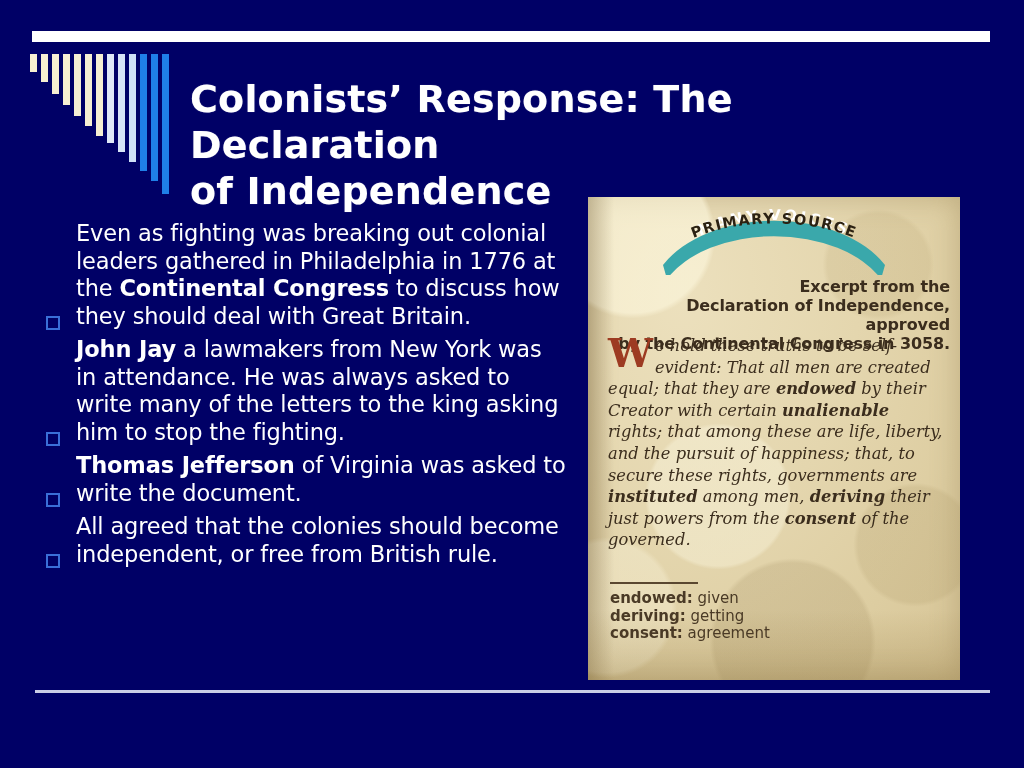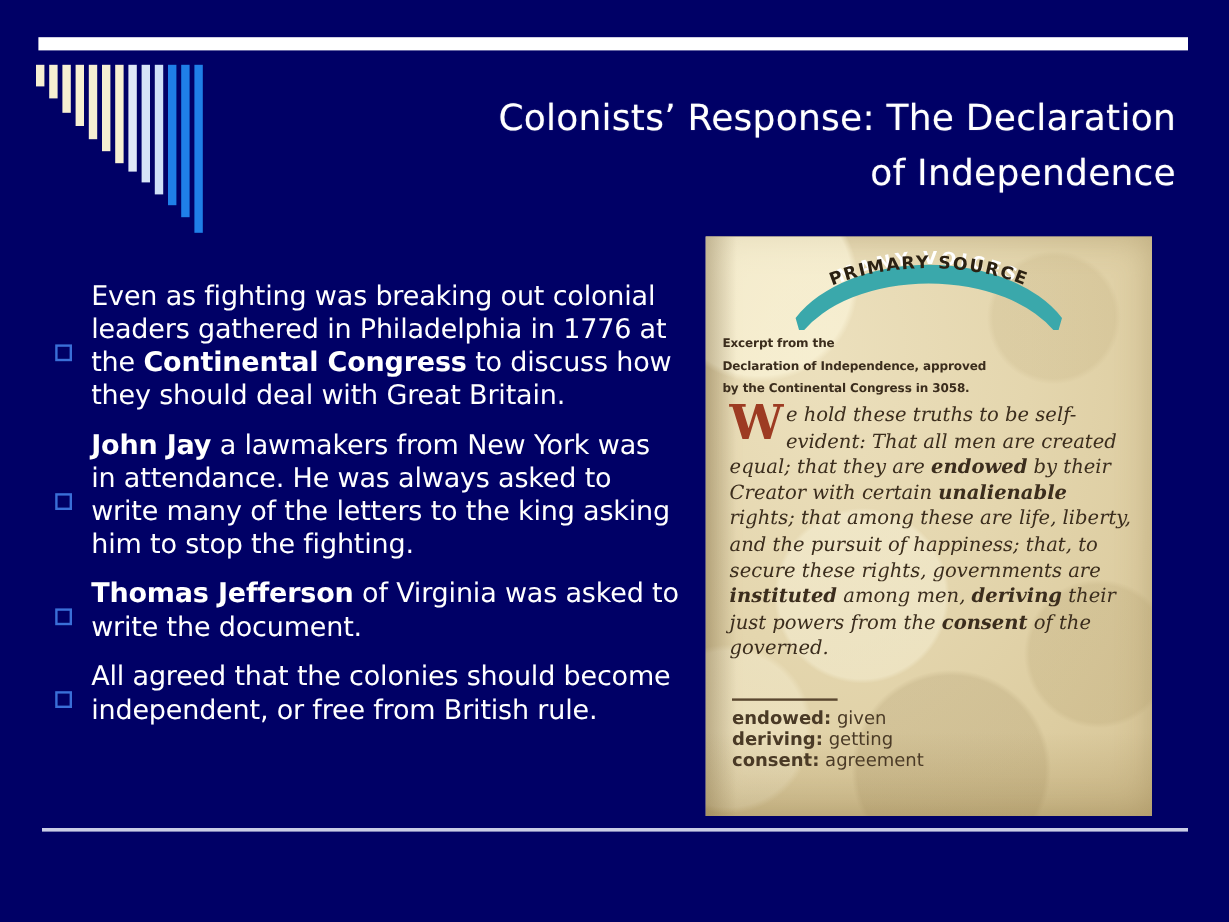--- a/index.html
+++ b/index.html
@@ -56,43 +56,42 @@
     width: 7px;
     border-radius: 0;
   }
 
   
   .title {
     position: absolute;
     left: 190px;
     top: 76px;
     width: 790px;
-    text-align: right;
+    text-align: left;
     color: #ffffff;
     font-family: "DejaVu Sans", sans-serif;
-    font-size: 30px;
+    font-size: 38px;
     line-height: 46px;
-    font-weight: 400;
+    font-weight: 700;
     letter-spacing: 0.2px;
     text-shadow: 0 0 1px rgba(255,255,255,0.35);
   }
 
   
   .body-col {
     position: absolute;
     left: 46px;
     top: 220px;
     width: 520px;
   }
   .bullet {
     position: relative;
     display: flex;
-    align-items: center;
+    align-items: flex-end;
     margin-bottom: 6px;
-    margin-top: 14px;
   }
   .bullet .marker {
     flex: 0 0 auto;
     width: 14px;
     height: 14px;
     border: 2px solid #3a6fd8;
     box-sizing: border-box;
     margin-top: 9px;
     margin-right: 16px;
   }
@@ -158,24 +157,24 @@
     width: 250px;
     height: 66px;
   }
   .banner-wrap svg { display: block; }
 
   .scan .hdr {
     position: absolute;
     left: 14px;
     right: 10px;
     top: 80px;
-    text-align: left;
+    text-align: right;
     color: #3b2d1d;
     font-family: "DejaVu Sans", sans-serif;
-    font-size: 10px;
+    font-size: 16px;
     font-weight: 700;
     line-height: 19px;
     letter-spacing: -0.1px;
   }
 
   .scan .excerpt {
     position: absolute;
     left: 20px;
     right: 14px;
     top: 138px;

